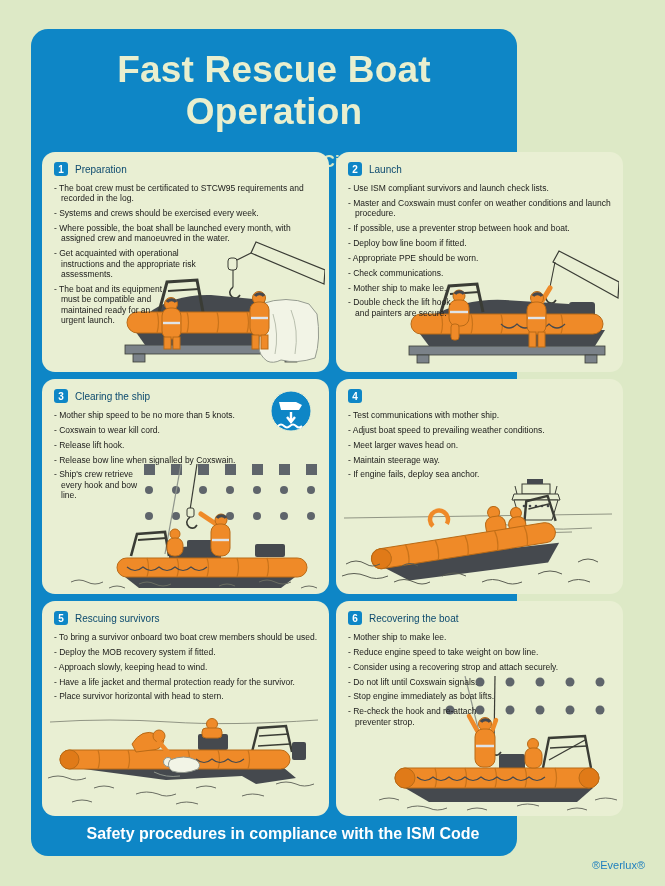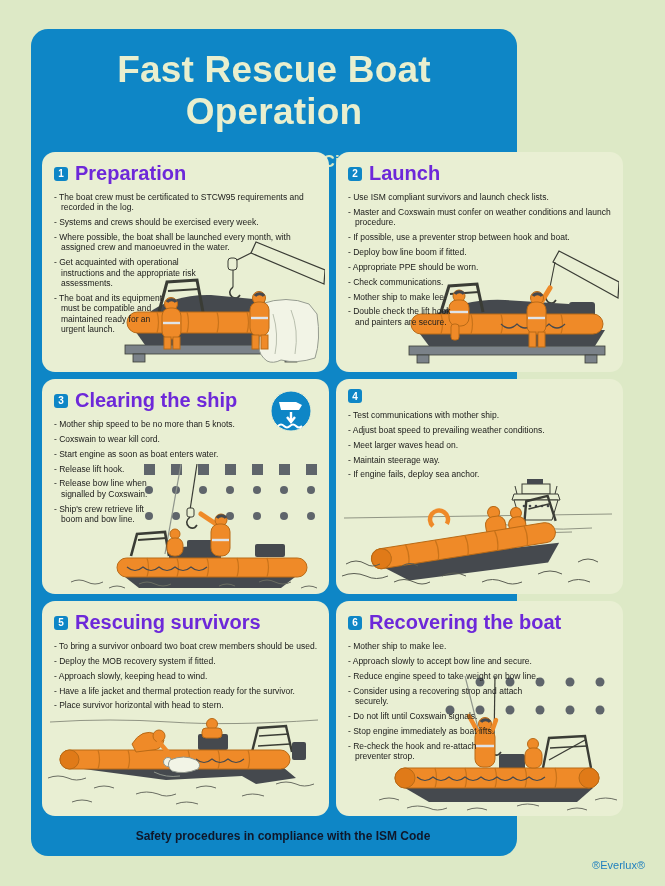--- a/index.html
+++ b/index.html
@@ -28,21 +28,21 @@
   .panel{
     background:#e9efd3;border-radius:13px;position:relative;
     padding:8px 10px;box-sizing:border-box;overflow:hidden;
   }
   .panel-head{display:flex;align-items:center;gap:7px;margin:2px 0 7px 2px;position:relative;z-index:3;}
   .badge{
     width:14px;height:14px;border-radius:3px;background:#0e86c6;
     color:#ffffff;font-size:10px;font-weight:bold;
     display:flex;align-items:center;justify-content:center;flex:0 0 auto;
   }
-  .panel-title{font-size:20px;font-weight:bold;color:#6d28d9;}
+  .panel-title{font-size:10px;font-weight:normal;color:#0c4a6e;}
   .bullets{
     list-style:none;margin:0;padding:0 0 0 2px;
     font-size:8.5px;line-height:1.22;color:#20201e;
     position:relative;z-index:2;
   }
   .bullets li{margin-bottom:4.5px;padding-left:7px;text-indent:-7px;}
   .art{position:absolute;z-index:1;}
   
   #panel-1 .bullets li:nth-child(4){max-width:150px;}
   #panel-1 .bullets li:nth-child(5){max-width:110px;}
@@ -54,21 +54,21 @@
   #panel-3 .art{right:2px;bottom:2px;}
   #panel-3 .sign-icon{position:absolute;top:11px;right:17px;z-index:3;}
   #panel-4 .art{left:6px;bottom:4px;}
   #panel-5 .art{left:4px;bottom:4px;}
   #panel-6 .bullets li:nth-child(4){max-width:178px;}
   #panel-6 .bullets li:nth-child(6){max-width:140px;}
   #panel-6 .bullets li:nth-child(7){max-width:150px;}
   #panel-6 .art{right:2px;bottom:0;}
   .footer{
     position:absolute;left:18px;right:0;bottom:13px;text-align:center;
-    font-size:12px;font-weight:bold;color:#0f172a;
+    font-size:16px;font-weight:bold;color:#ffffff;
   }
   .brand{
     position:absolute;right:20px;top:859px;
     font-size:11px;font-weight:normal;color:#2180be;
   }
 </style>
 </head>
 <body>
 
 <div class="card">
@@ -181,24 +181,23 @@
       </div>
       <svg class="sign-icon" width="42" height="42" viewBox="0 0 42 42">
         <circle cx="21" cy="21" r="20" fill="#0e86c6" stroke="#e9efd3" stroke-width="1"></circle>
         <path d="M9 12 h17 l6 3 -3 5 H11 Z" fill="#ffffff"></path>
         <path d="M21 22 v8 M17 27 l4 5 4 -5" stroke="#ffffff" stroke-width="2.4" fill="none"></path>
         <path d="M8 36 q3 -3 6 0 t6 0 t6 0 t6 0" stroke="#ffffff" stroke-width="2" fill="none"></path>
       </svg>
       <ul class="bullets">
           <li>- Mother ship speed to be no more than 5 knots.</li>
           <li>- Coxswain to wear kill cord.</li>
-          <li>- Start engine as soon as boat enters water.</li>
           <li>- Release lift hook.</li>
           <li>- Release bow line when signalled by Coxswain.</li>
-          <li>- Ship's crew retrieve lift boom and bow line.</li>
+          <li>- Ship's crew retrieve every hook and bow line.</li>
         </ul>
       <svg class="art" width="258" height="128" viewBox="0 0 258 128">
         <g fill="#5f656b">
           <rect x="75" y="0" width="11" height="11"></rect>
             <rect x="102" y="0" width="11" height="11"></rect>
             <rect x="129" y="0" width="11" height="11"></rect>
             <rect x="156" y="0" width="11" height="11"></rect>
             <rect x="183" y="0" width="11" height="11"></rect>
             <rect x="210" y="0" width="11" height="11"></rect>
             <rect x="237" y="0" width="11" height="11"></rect>
@@ -362,21 +361,20 @@
       </svg>
     </div>
 
     <div class="panel" id="panel-6">
       <div class="panel-head">
         <span class="badge">6</span>
         <span class="panel-title">Recovering the boat</span>
       </div>
       <ul class="bullets">
           <li>- Mother ship to make lee.</li>
-          <li>- Approach slowly to accept bow line and secure.</li>
           <li>- Reduce engine speed to take weight on bow line.</li>
           <li>- Consider using a recovering strop and attach securely.</li>
           <li>- Do not lift until Coxswain signals.</li>
           <li>- Stop engine immediately as boat lifts.</li>
           <li>- Re-check the hook and re-attach preventer strop.</li>
         </ul>
       <svg class="art" width="244" height="140" viewBox="0 0 244 140">
         <g fill="#5f656b">
           <circle cx="103" cy="6" r="4.5"></circle>
             <circle cx="133" cy="6" r="4.5"></circle>

